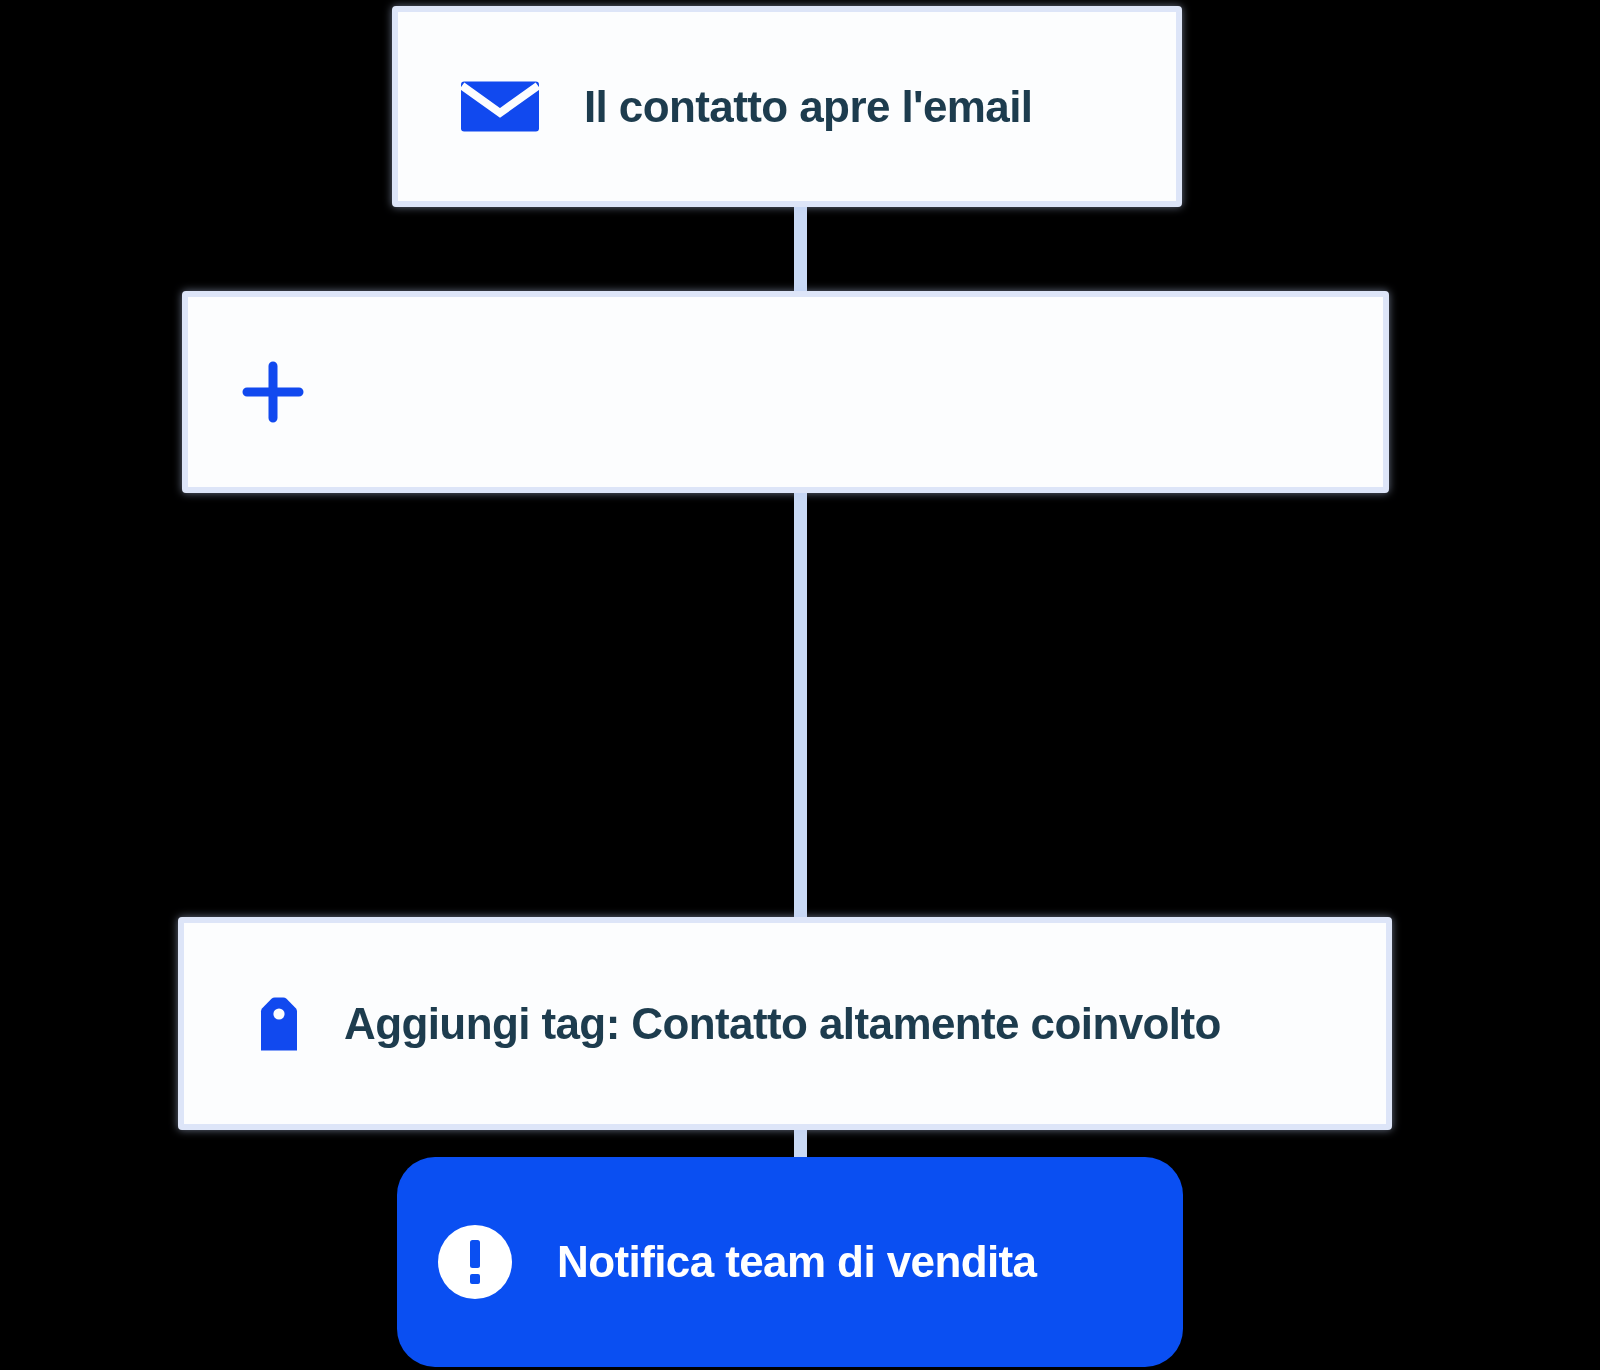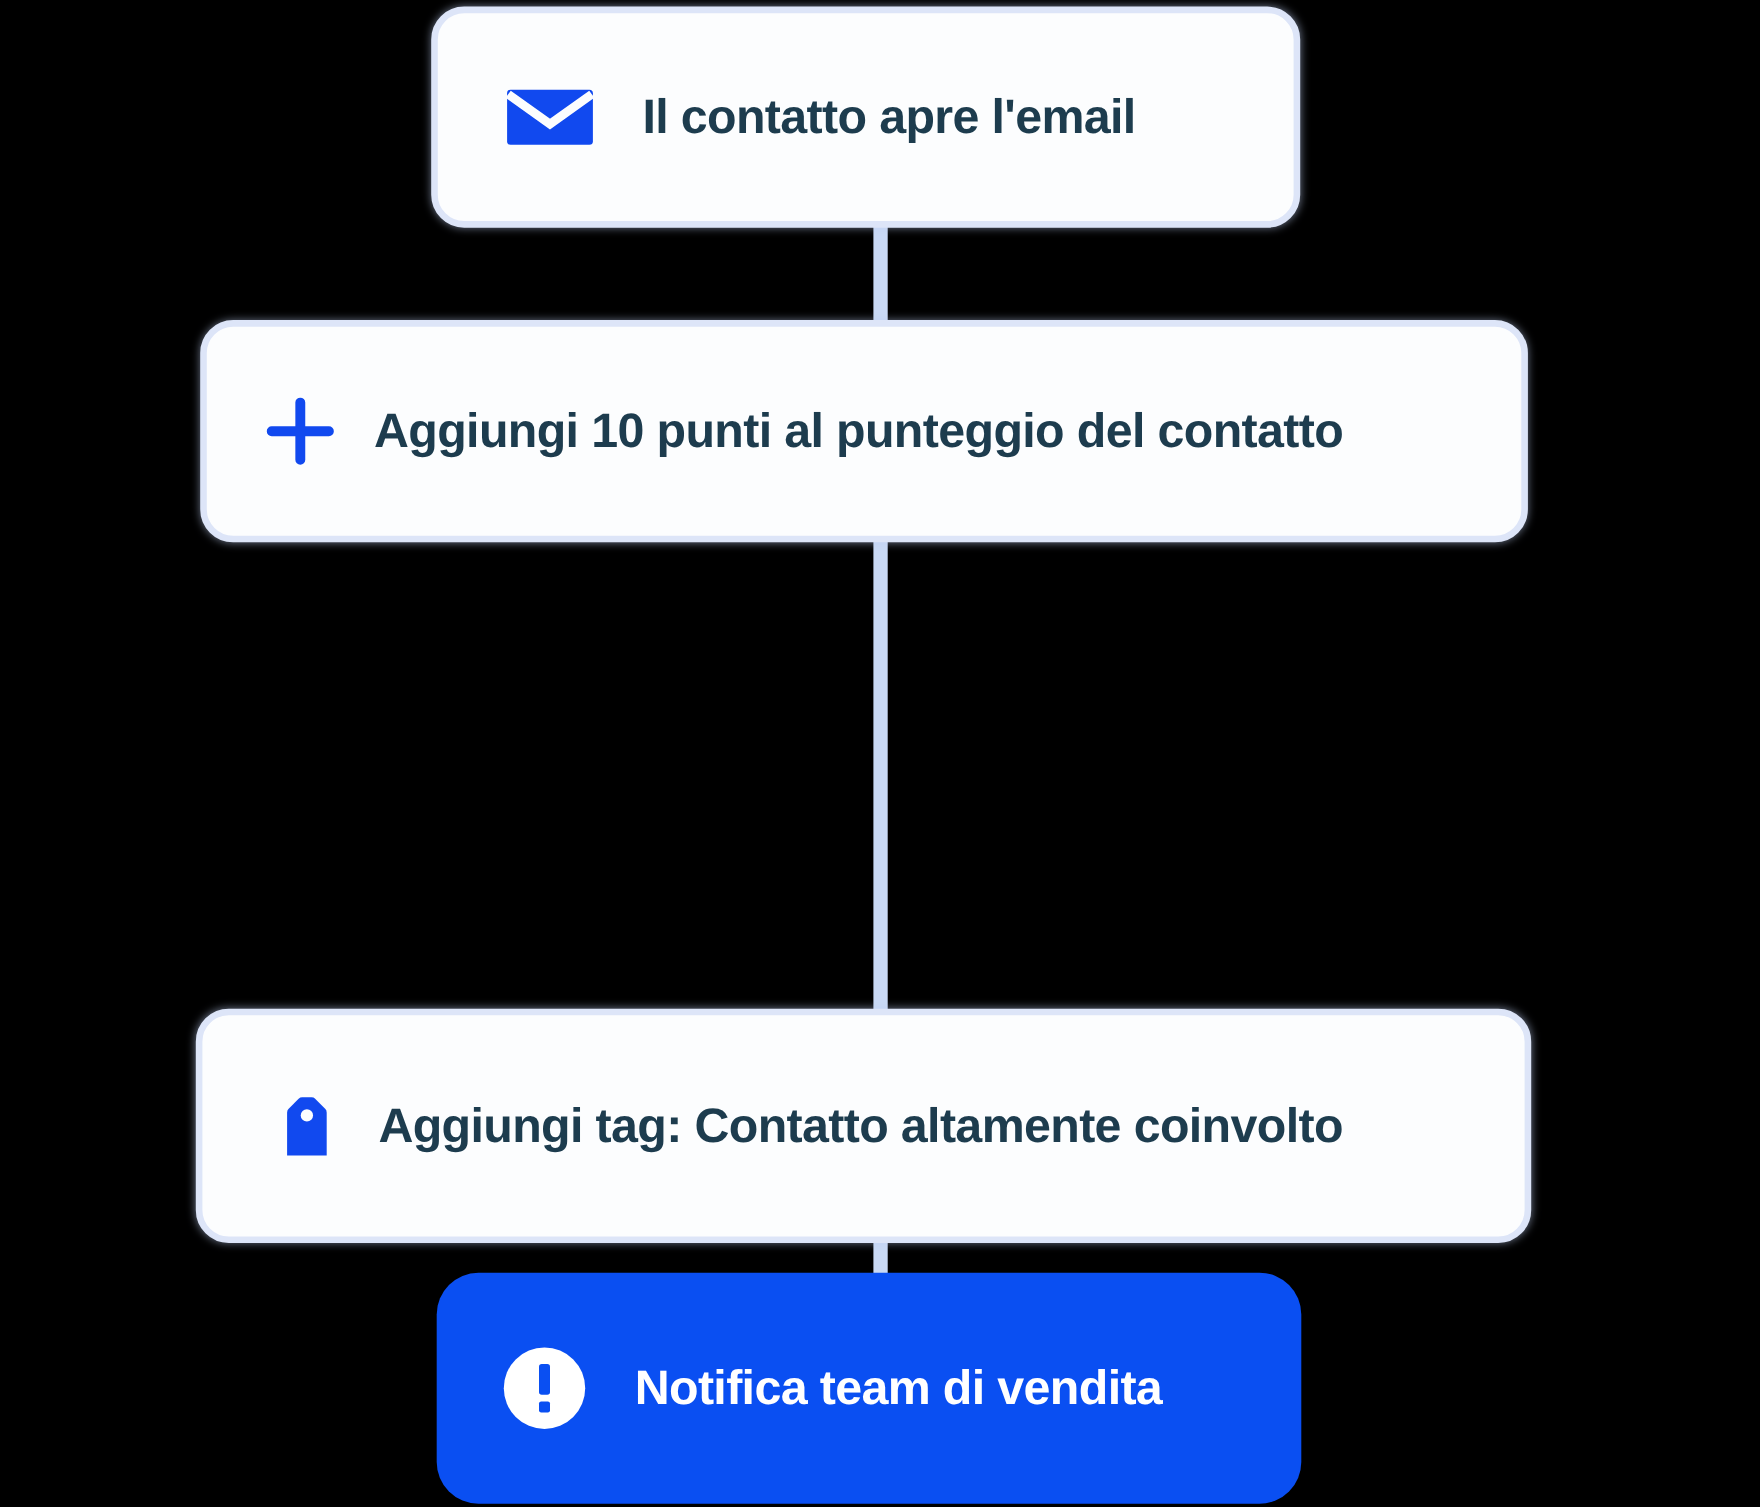--- a/index.html
+++ b/index.html
@@ -26,21 +26,21 @@
     left:794px;top:140px;width:13px;height:1120px;
     background:var(--connector);
     border-radius:7px;
     z-index:0;
   }
   .node{
     position:absolute;
     display:flex;align-items:center;
     background:var(--card-bg);
     border:6px solid var(--card-border);
-    border-radius:30px;
+    border-radius:4px;
     box-shadow:0 0 8px rgba(190,205,240,.55);
     z-index:1;
     cursor:pointer;
   }
   .node .label{
     font-size:44px;
     font-weight:700;
     letter-spacing:-0.6px;
     color:var(--text);
     white-space:nowrap;
@@ -55,21 +55,21 @@
   .node.primary .label{color:var(--text-on-primary);}
   
   .n1{left:392px;top:6px;width:790px;height:201px;padding-left:62px;}
   .n1 .icon{margin-right:44px;}
   .n2{left:182px;top:291px;width:1207px;height:202px;padding-left:54px;}
   .n2 .icon{margin-right:36px;}
   .n3{left:8px;top:584px;width:1584px;height:205px;padding-left:50px;}
   .n3 .icon{margin-right:40px;}
   .n4{left:178px;top:917px;width:1214px;height:213px;padding-left:74px;}
   .n4 .icon{margin-right:44px;}
-  .n5{left:397px;top:1157px;width:786px;height:210px;padding-left:60px;}
+  .n5{left:397px;top:1157px;width:786px;height:210px;padding-left:40px;}
   .n5 .icon{margin-right:44px;}
   
   .fill-accent{fill:var(--accent);}
   .stroke-accent{stroke:var(--accent);fill:none;}
   .knockout-light{stroke:var(--card-bg);fill:none;}
   .fill-light{fill:var(--card-bg);}
   .fill-white{fill:var(--text-on-primary);}
   .fill-primary{fill:var(--primary);}
 </style>
 </head>
@@ -88,21 +88,20 @@
     </span>
     <span class="label">Il contatto apre l'email</span>
   </div>
 
   <div class="node n2">
     <span class="icon">
       <svg width="62" height="62" viewBox="0 0 62 62" aria-hidden="true">
         <path class="stroke-accent" d="M31 5 V57 M5 31 H57" stroke-width="9" stroke-linecap="round"></path>
       </svg>
     </span>
-    <span class="label">Aggiungi 10 punti al punteggio del contatto</span>
   </div>
 
 
   <div class="node n4">
     <span class="icon">
       <svg width="42" height="58" viewBox="0 0 42 58" aria-hidden="true">
         <path class="fill-accent" d="M3 16.5 Q3 14.5 4.2 13.2 L13.5 3.8 Q14.8 2.5 16.8 2.5 H25.2 Q27.2 2.5 28.5 3.8 L37.8 13.2 Q39 14.5 39 16.5 V55.5 H3 Z"></path>
         <circle class="fill-light" cx="21" cy="19" r="5.6"></circle>
       </svg>
     </span>

